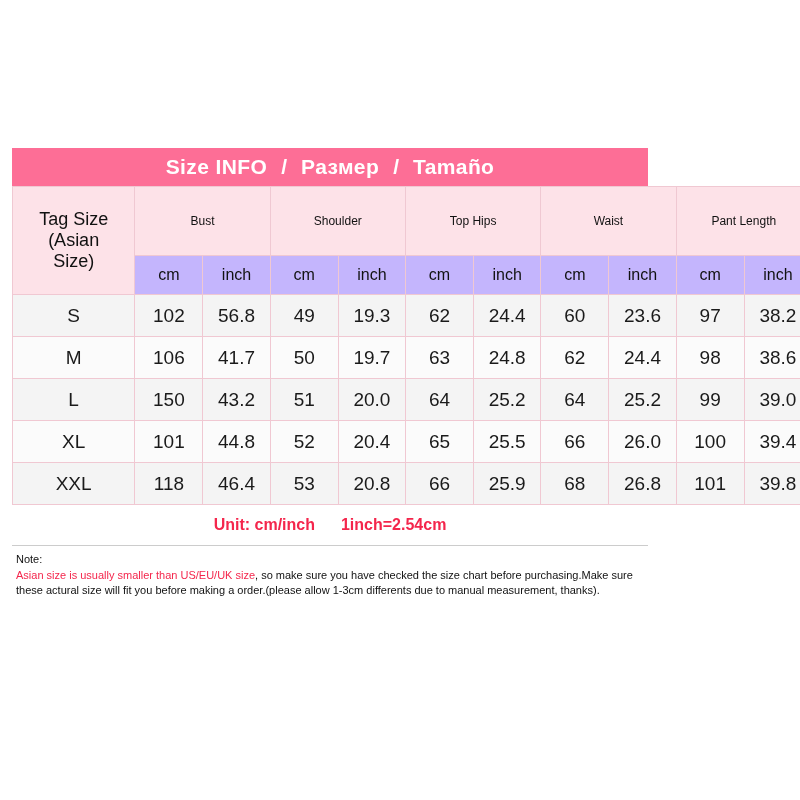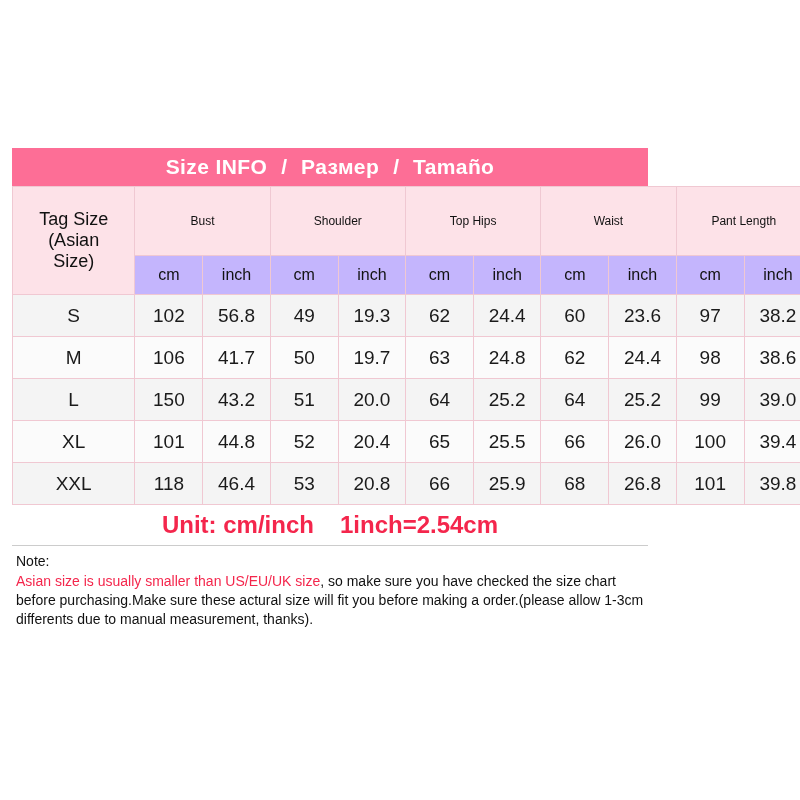--- a/index.html
+++ b/index.html
@@ -105,30 +105,30 @@
   td.val-in { text-align: right; padding-right: 12px; }
 
   
   .unit-line {
     height: 40px;
     background: #ffffff;
     display: flex;
     align-items: center;
     justify-content: center;
     color: #f4264c;
-    font-size: 24px;
+    font-size: 16px;
     font-weight: bold;
     border-bottom: 1px solid #cccccc;
   }
   .unit-line .gap { display: inline-block; width: 26px; }
 
   
   .note-block {
     padding: 6px 4px 0 4px;
-    font-size: 14px;
+    font-size: 11px;
     line-height: 1.35;
     color: #111;
   }
   .note-block .note-head { display: block; margin-bottom: 1px; }
   .red { color: #f4264c; }
 </style>
 </head>
 <body>
 
 <div class="page">

